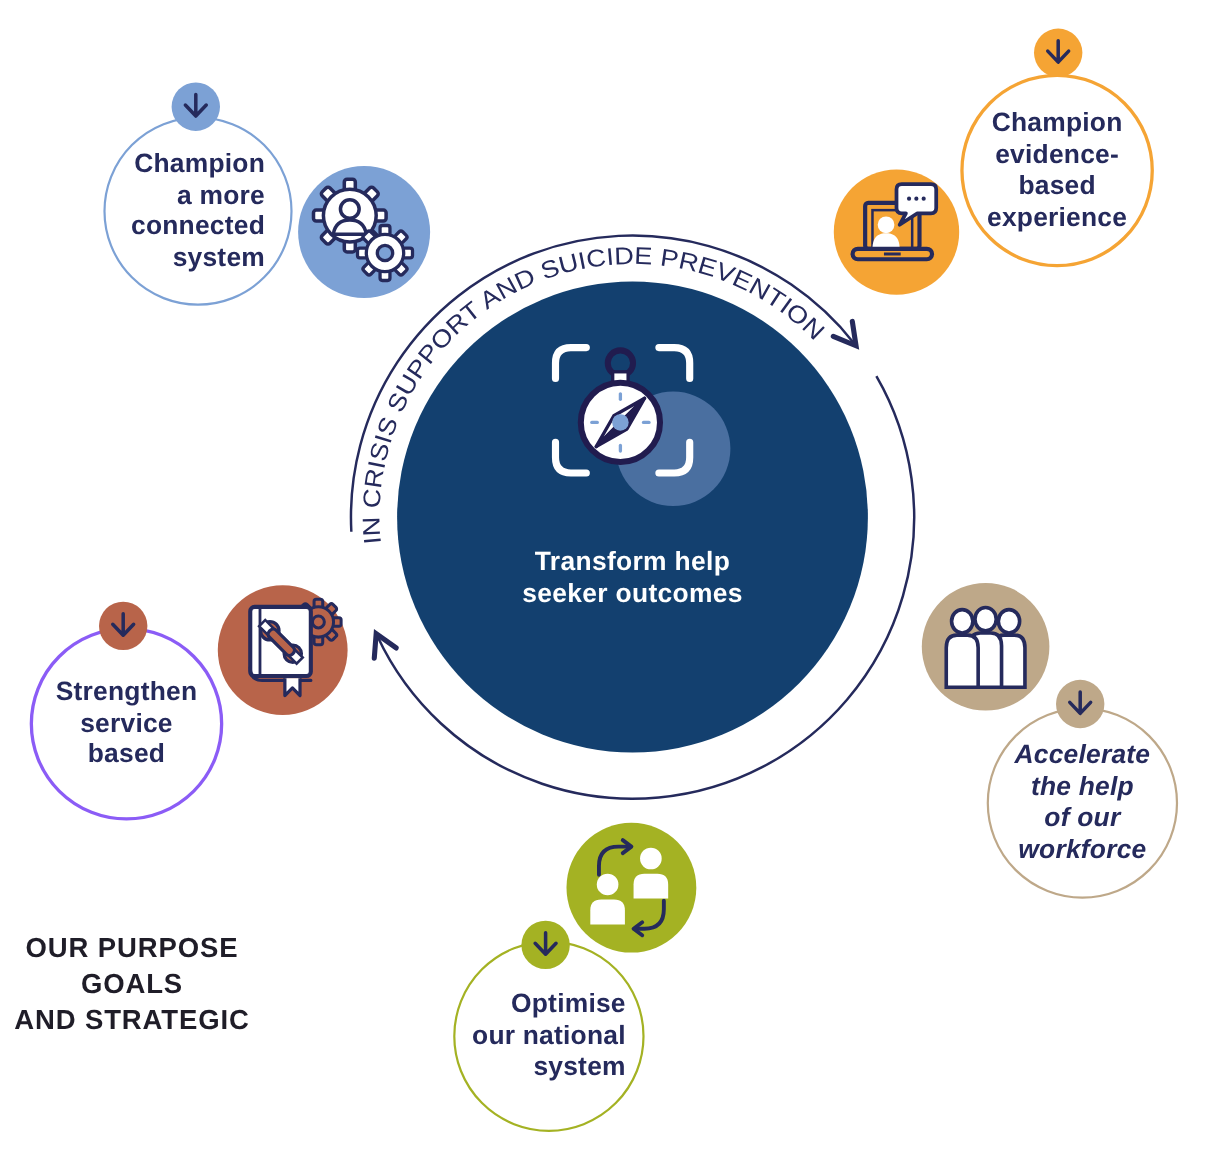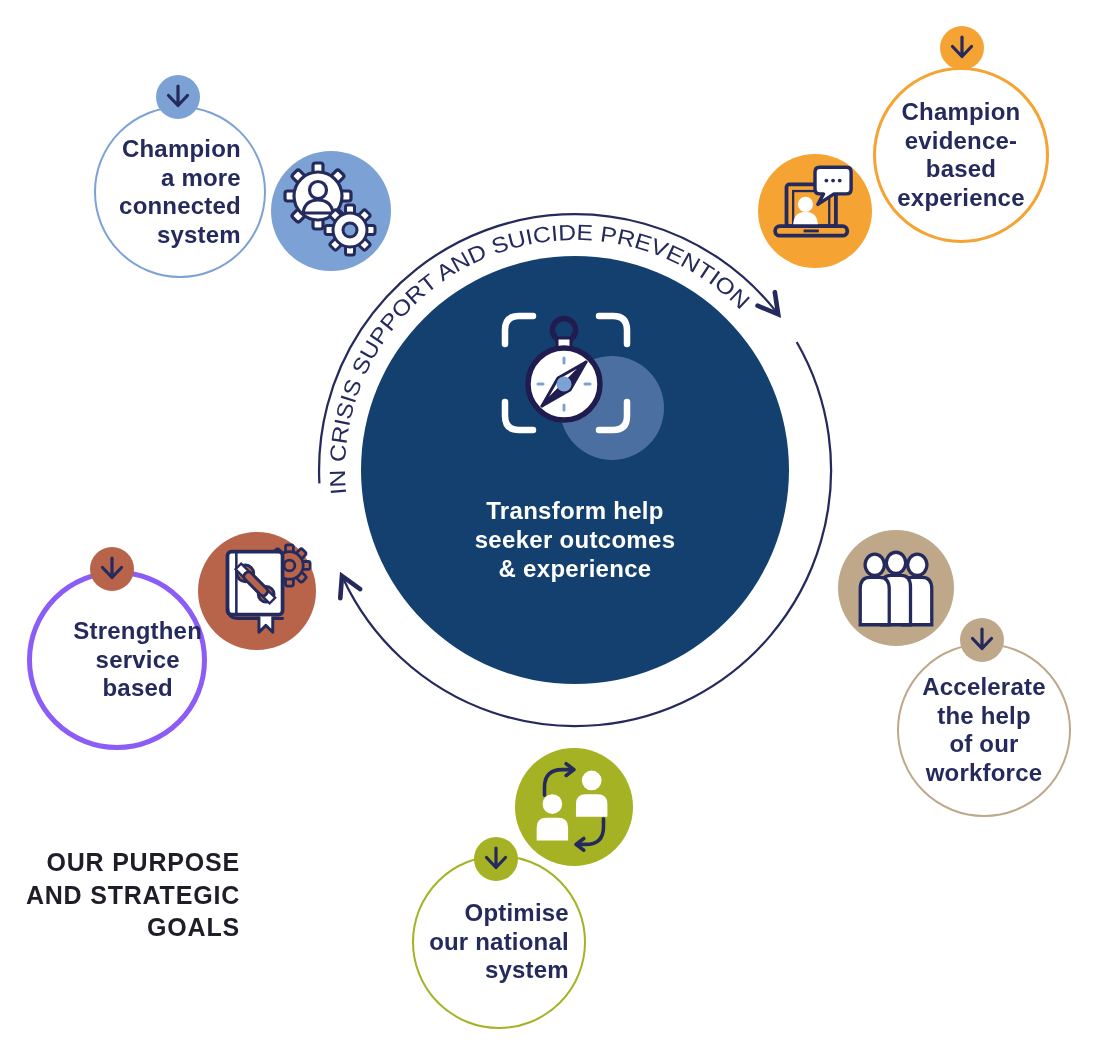--- a/index.html
+++ b/index.html
@@ -10,41 +10,41 @@
                  border-radius:50%;background:#13406F;}
   .center-text{position:absolute;left:0;top:224px;width:100%;text-align:center;
                color:#fff;font-size:24px;line-height:29px;font-weight:bold;letter-spacing:.3px;margin-top:16px;}
   .center-text .ln{display:block;}
   
   .ring{position:absolute;border-radius:50%;display:flex;align-items:center;justify-content:center;
         text-align:center;color:#252A5C;font-weight:bold;font-size:24px;line-height:28.5px;letter-spacing:.2px;}
   .ring .ln{display:block;}
   .ring.g-blue  {left:94px; top:106px;width:168px;height:168px;border:2.5px solid #7CA1D5;text-align:right;}
   .ring.g-orange{left:873px;top:67px; width:170px;height:170px;border:3px solid #F5A434;}
-  .ring.g-tan   {left:897px;top:643px;width:170px;height:170px;border:2.5px solid #BEA889;}
+  .ring.g-tan   {left:897px;top:643px;width:170px;height:170px;border:2.5px solid #BEA889;font-style:italic;}
   .ring.g-green {left:412px;top:855px;width:170px;height:170px;border:2.5px solid #A4B223;text-align:right;}
-  .ring.g-rust  {left:27px; top:570px;width:170px;height:170px;border:5px solid #8b5cf6;justify-content:flex-end;}
+  .ring.g-rust  {left:27px; top:570px;width:170px;height:170px;border:3px solid #8b5cf6;}
   
   .icon-circle{position:absolute;border-radius:50%;}
   .ic-blue  {left:271px;top:151px;width:120px;height:120px;background:#7CA1D5;}
   .ic-orange{left:758px;top:154px;width:114px;height:114px;background:#F5A434;}
   .ic-tan   {left:838px;top:530px;width:116px;height:116px;background:#BEA889;}
   .ic-green {left:515px;top:748px;width:118px;height:118px;background:#A4B223;}
   .ic-rust  {left:198px;top:532px;width:118px;height:118px;background:#B8644A;}
   .icon-circle svg{position:absolute;left:0;top:0;width:100%;height:100%;}
   
   .badge{position:absolute;width:44px;height:44px;border-radius:50%;}
   .b-blue  {left:156px;top:75px; background:#7CA1D5;}
   .b-orange{left:940px;top:26px; background:#F5A434;}
   .b-tan   {left:960px;top:618px;background:#BEA889;}
   .b-green {left:474px;top:837px;background:#A4B223;}
   .b-rust  {left:90px; top:547px;background:#B8644A;}
   .badge svg{position:absolute;left:0;top:0;width:100%;height:100%;}
   
-  .purpose{position:absolute;left:0;top:846px;width:240px;text-align:right;
+  .purpose{position:absolute;left:0;top:846px;width:240px;text-align:center;
            color:#1F1D28;font-size:25px;line-height:32.5px;font-weight:bold;letter-spacing:.8px;}
   .purpose .ln{display:block;}
   
   svg.arcs{position:absolute;left:0;top:0;width:1100px;height:1050px;}
   .arc-line{fill:none;stroke:#252A5C;stroke-width:2.25;}
   .arc-text{fill:#252A5C;font-family:"Liberation Sans",sans-serif;font-size:22px;font-weight:400;}
   .compass-svg{position:absolute;left:119px;top:44px;width:200px;height:200px;}
 </style>
 </head>
 <body>
@@ -83,21 +83,20 @@
         <line x1="58" y1="84" x2="63" y2="84"></line>
           <line x1="105" y1="84" x2="110" y2="84"></line>
       </g>
       <polygon points="106,62 78,78 62,106" fill="#FFFFFF" stroke="#211C4F" stroke-width="3" stroke-linejoin="round"></polygon>
       <polygon points="106,62 90,90 62,106" fill="#211C4F" stroke="#211C4F" stroke-width="3" stroke-linejoin="round"></polygon>
       <circle cx="84" cy="84" r="7.5" fill="#7CA1D5"></circle>
     </svg>
     <div class="center-text">
       <span class="ln">Transform help</span>
       <span class="ln">seeker outcomes</span>
-      <span class="ln">&amp; experience</span>
     </div>
   </div>
 
   <div class="ring g-blue">
     <div>
       <span class="ln">Champion</span>
         <span class="ln">a more</span>
       <span class="ln">connected</span>
         <span class="ln">system</span>
     </div>
@@ -255,17 +254,17 @@
         <circle cx="0" cy="16" r="8" fill="#B8644A" stroke="#252A5C" stroke-width="3"></circle>
         <rect x="-4" y="-24" width="8" height="11" fill="#FFFFFF" stroke="#252A5C" stroke-width="2.4"></rect>
         <rect x="-4" y="14" width="8" height="11" fill="#FFFFFF" stroke="#252A5C" stroke-width="2.4"></rect>
         <rect x="-4.5" y="-14" width="9" height="30" rx="4" fill="#B8644A" stroke="#252A5C" stroke-width="3"></rect>
       </g>
     </svg>
   </div>
 
   <div class="purpose">
     <span class="ln">OUR PURPOSE</span>
+    <span class="ln">GOALS</span>
     <span class="ln">AND STRATEGIC</span>
-    <span class="ln">GOALS</span>
   </div>
 
 </div>
 
 </body></html>

